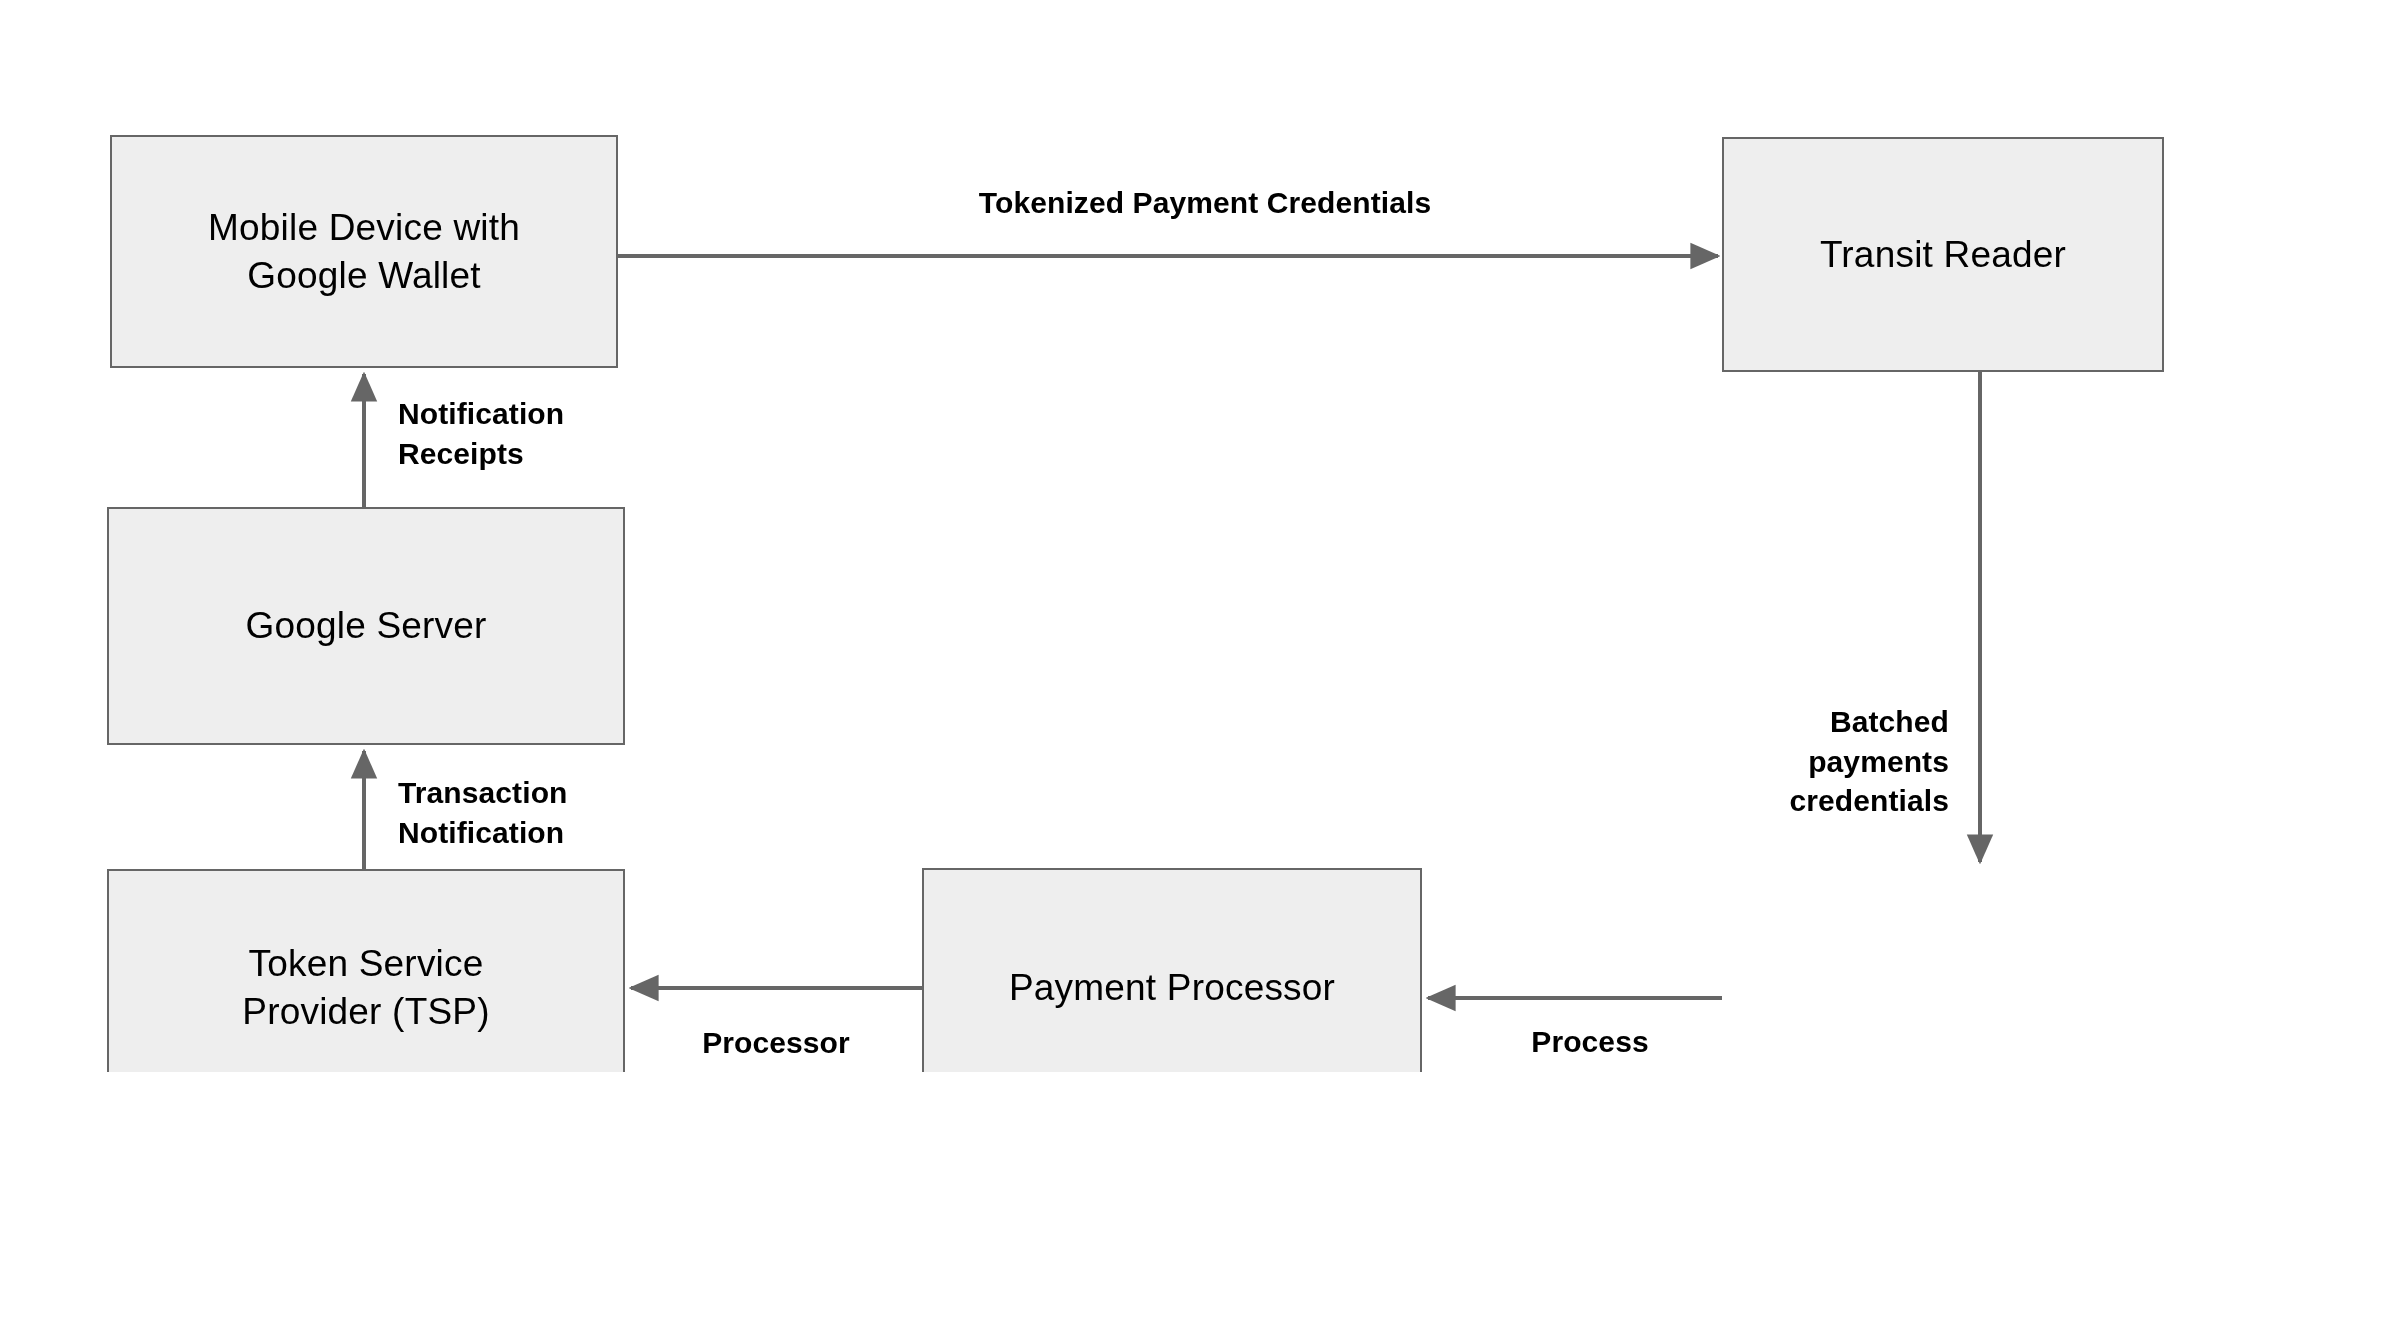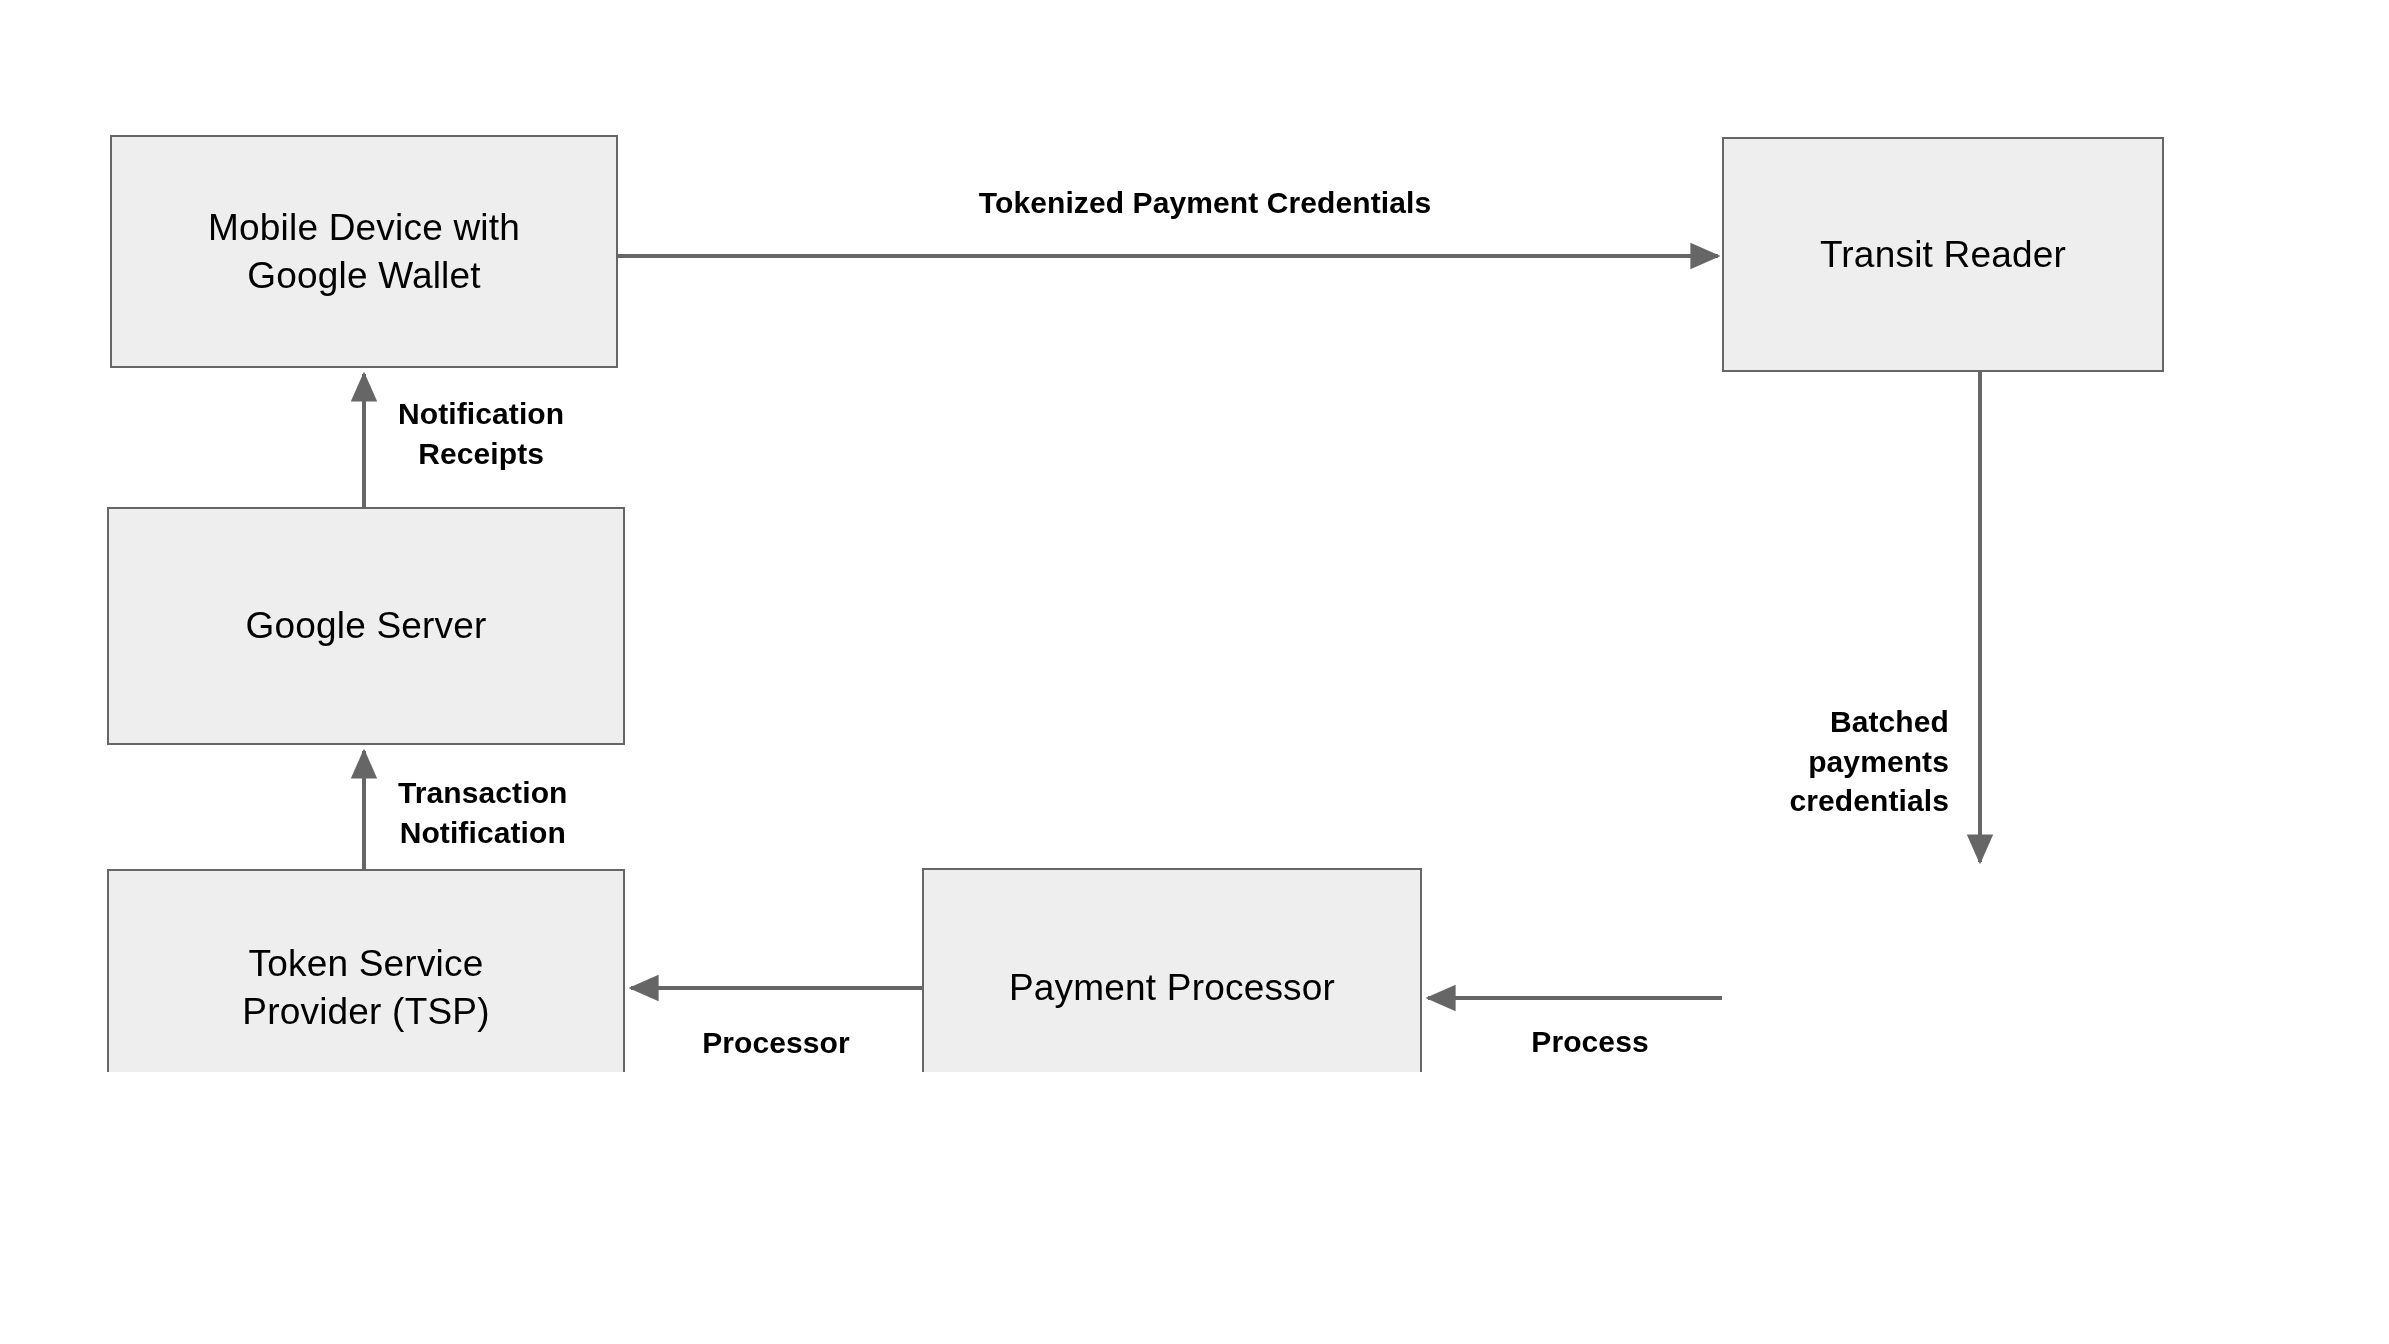--- a/index.html
+++ b/index.html
@@ -36,21 +36,21 @@
   .edge-label {
     position: absolute;
     font-size: 30px;
     font-weight: bold;
     color: #000000;
     line-height: 1.32;
     white-space: pre-line;
     letter-spacing: 0.1px;
   }
   .el-center { text-align: center; transform: translateX(-50%); }
-  .el-left   { text-align: center; }
+  .el-left   { text-align: left; }
   .el-right  { text-align: right; transform: translateX(-100%); }
   svg.edges {
     position: absolute;
     left: 0;
     top: 0;
     width: 2389px;
     height: 1344px;
     pointer-events: none;
   }
 </style>

